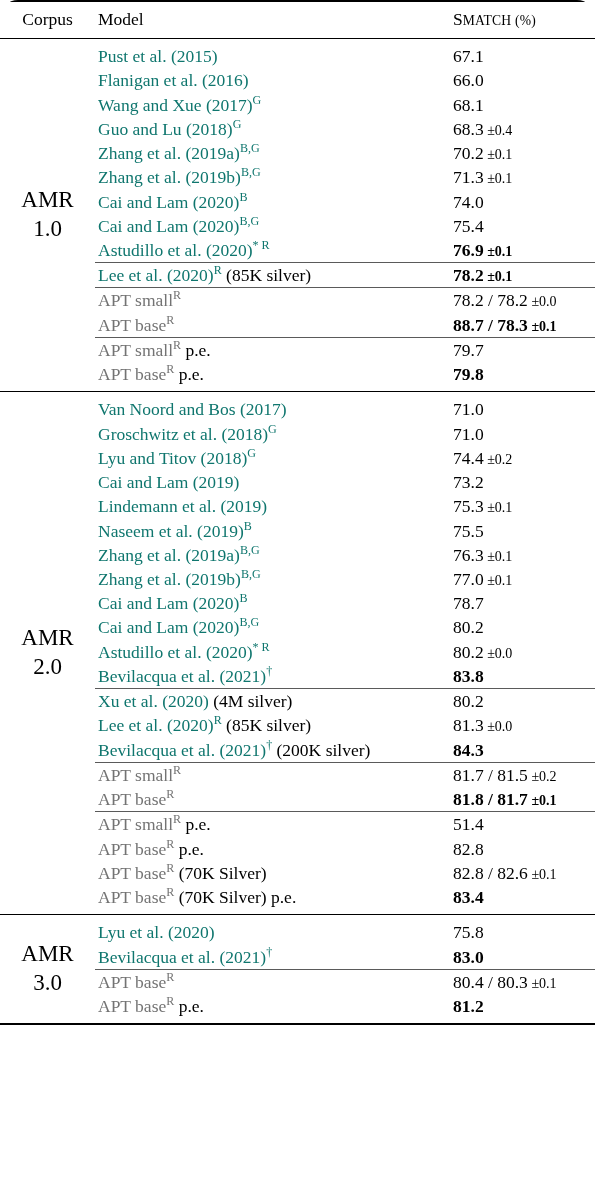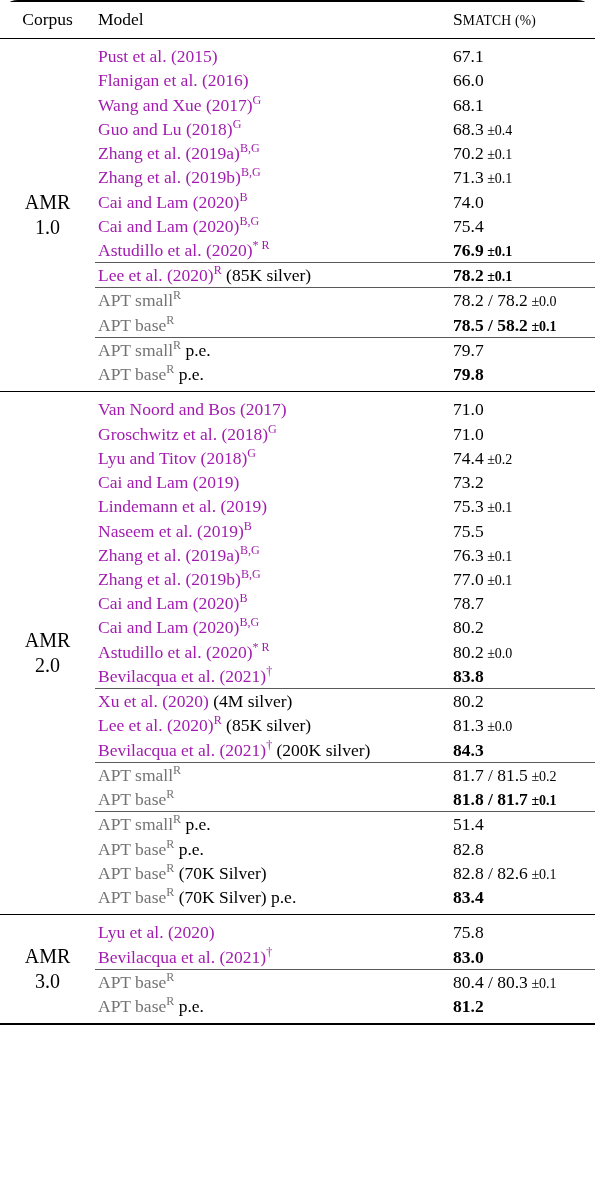--- a/index.html
+++ b/index.html
@@ -64,41 +64,41 @@
   td.hdr-model  { text-align: left; padding-left: 3px; margin-left: 40px; }
   td.hdr-score  { text-align: left; padding-left: 8px; }
 
   .smallcaps-first { font-size: 17.5px; }
   .smallcaps-rest  { font-size: 13.6px; letter-spacing: 0.2px; margin-top: 44px; }
 
   
   td.corpus {
     text-align: center;
     vertical-align: middle;
-    font-size: 20px;
+    font-size: 23px;
     line-height: 1.26;
     white-space: nowrap;
     padding: 0;
   }
   td.model {
     text-align: left;
     padding: 1.1px 0 1.1px 3px;
     white-space: nowrap;
     font-size: 17.5px;
     line-height: 1.26;
   }
   td.score {
     text-align: left;
     padding: 1.1px 0 1.1px 8px;
     white-space: nowrap;
     font-size: 17.5px;
     line-height: 1.26;
     margin-top: 32px;
   }
-  .cite { color: #a21caf; }
+  .cite { color: #0f766e; }
   .ours { color: #737373; }
   .b { font-weight: bold; }
   sup {
     font-size: 0.69em;
     vertical-align: super;
     line-height: 0;
   }
   .pm {
     font-size: 0.80em;
   }
@@ -178,21 +178,21 @@
         </tr>
         <tr class="rule-sub">
           <td class="sub-line" colspan="2"></td>
         </tr>
         <tr>
           <td class="model"><span class="ours">APT small</span><sup class="ours">R</sup></td>
           <td class="score"><span>78.2 / 78.2</span><span class="pm"> ±0.0</span></td>
         </tr>
         <tr>
           <td class="model"><span class="ours">APT base</span><sup class="ours">R</sup></td>
-          <td class="score"><span class="b">78.5 / 58.2</span><span class="pm b"> ±0.1</span></td>
+          <td class="score"><span class="b">88.7 / 78.3</span><span class="pm b"> ±0.1</span></td>
         </tr>
         <tr class="rule-sub">
           <td class="sub-line" colspan="2"></td>
         </tr>
         <tr>
           <td class="model"><span class="ours">APT small</span><sup class="ours">R</sup><span> p.e.</span></td>
           <td class="score"><span>79.7</span></td>
         </tr>
         <tr>
           <td class="model"><span class="ours">APT base</span><sup class="ours">R</sup><span> p.e.</span></td>

